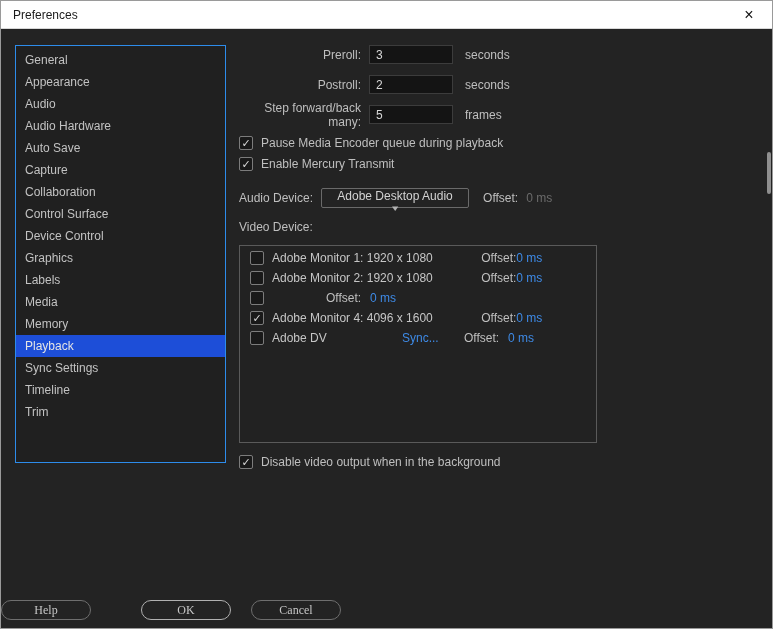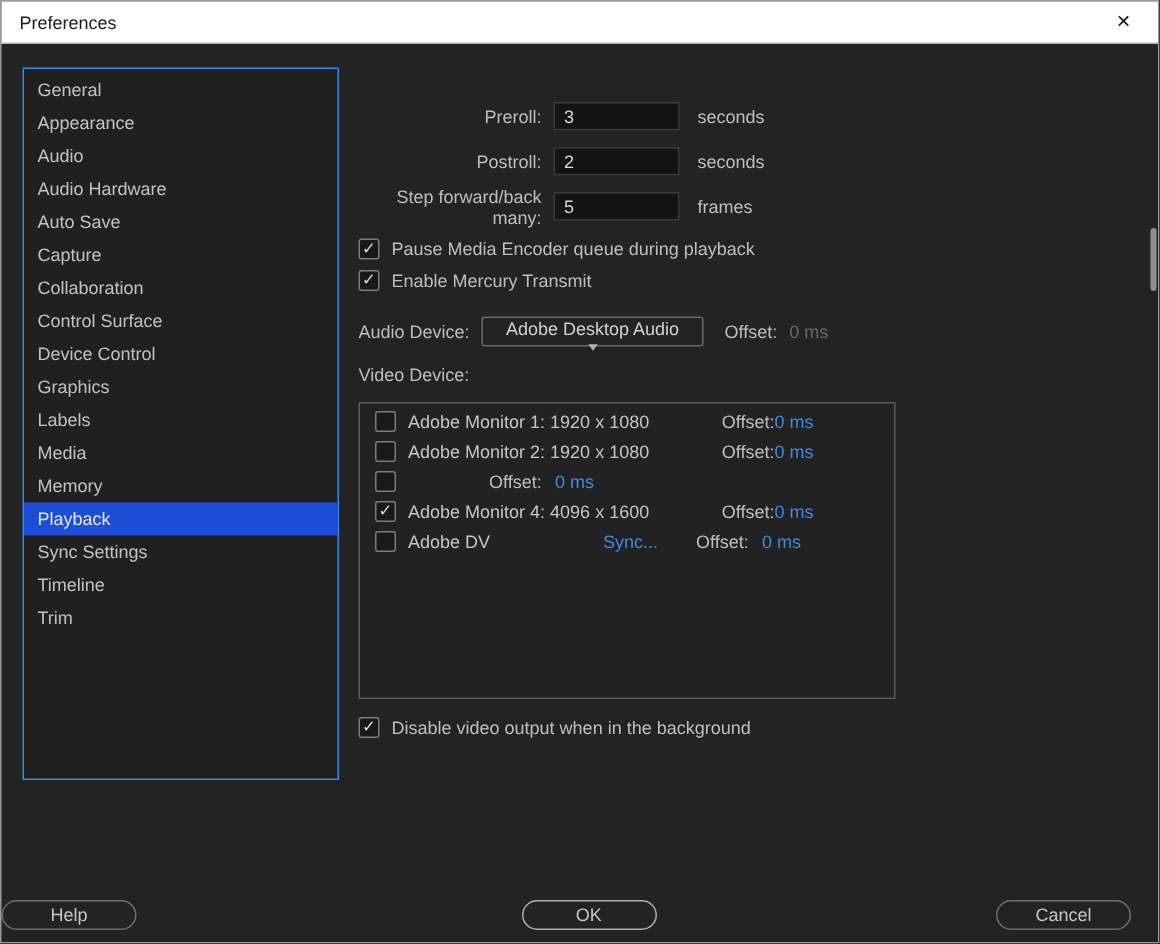--- a/index.html
+++ b/index.html
@@ -21,28 +21,28 @@
     border-bottom:1px solid #d8d8d8;
   }
   .close-btn {
     position:absolute; right:6px; top:0; width:34px; height:27px;
     display:flex; align-items:center; justify-content:center;
     color:#111; font-size:16px; cursor:default;
   }
 
   
   .sidebar {
-    position:absolute; left:14px; top:44px; width:211px; height:475px;
+    position:absolute; left:14px; top:44px; width:211px; height:418px;
     background:#202020; border:1px solid #2d8ceb; padding-top:3px;
   }
   .side-item { height:22px; line-height:22px; padding-left:9px; color:#c2c2c2; cursor:default; white-space:nowrap; }
   .side-item.selected { background:#1d4ed8; color:#e4e4e4; }
 
   
-  .content { position:absolute; left:238px; top:67px; width:523px; }
+  .content { position:absolute; left:238px; top:44px; width:523px; }
 
   .field-row { display:flex; align-items:center; height:19px; margin-bottom:11px; }
   .flabel { width:122px; text-align:right; color:#bfbfbf; }
   .num-input {
     width:84px; height:19px; margin-left:8px; padding:0 6px;
     background:#141414; border:1px solid #3c3c3c; color:#d8d8d8;
     font-family:inherit; font-size:12px;
   }
   .unit { margin-left:12px; color:#bfbfbf; }
 
@@ -79,21 +79,21 @@
   .vname { margin-left:8px; flex:1; color:#c6c6c6; white-space:nowrap; }
   .vsetup { width:62px; color:#3e8ae6; white-space:nowrap; }
   .voffset-label { width:44px; color:#bfbfbf; }
   .voffset-value { width:38px; color:#3e8ae6; }
 
   .disable-row { margin-top:12px; }
 
   
   .footer {
     position:absolute; bottom:8px; right:18px; left:0;
-    display:flex; justify-content:space-between; align-items:center; gap:3px;
+    display:flex; justify-content:flex-start; align-items:center; gap:20px;font-family:Liberation Serif, serif;
   }
   .btn {
     height:20px; width:90px; border-radius:10px;
     background:#232323; border:1px solid #6e6e6e; color:#c6c6c6;
     display:flex; align-items:center; justify-content:center;
     font-size:12px; cursor:default;
   }
   .btn.help { margin-right:30px; }
   .btn.ok { border-color:#b0b0b0; }
 

